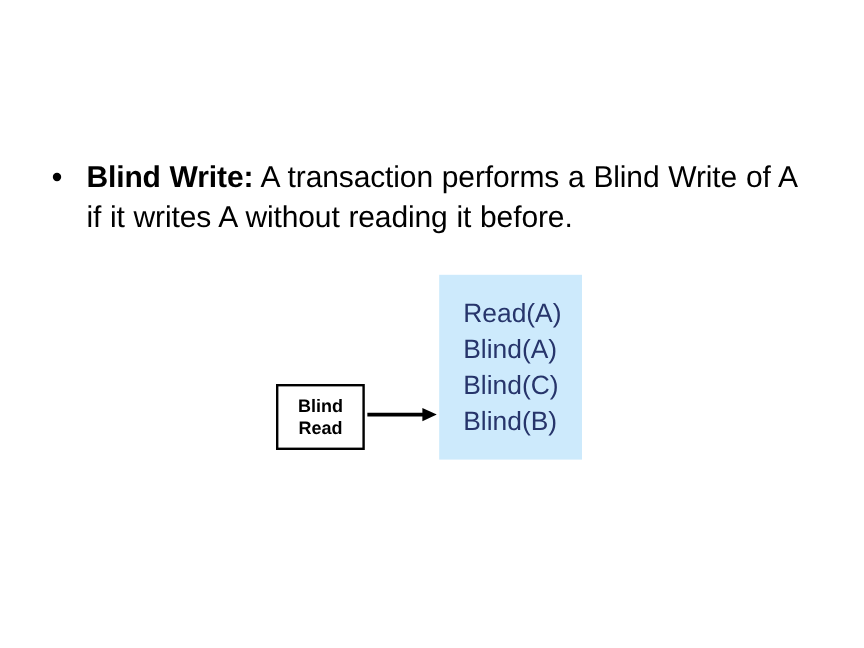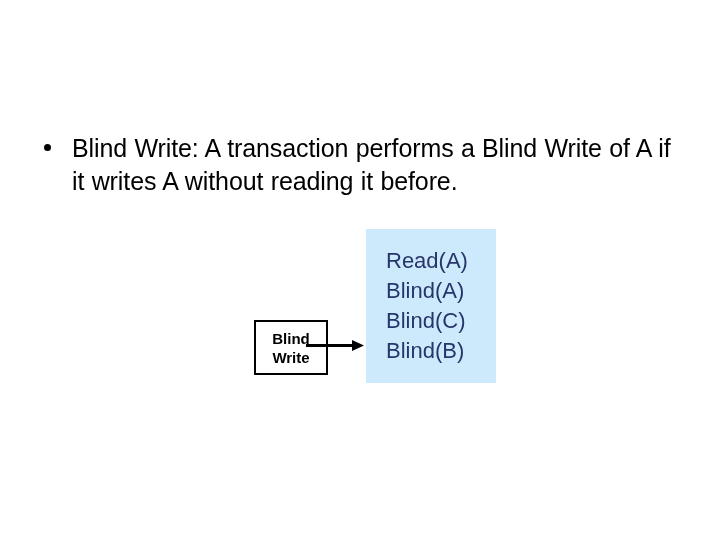--- a/index.html
+++ b/index.html
@@ -47,21 +47,21 @@
     border-radius: 50%;
   }
   .bullet-text {
     font-size: 25px;
     line-height: 33px;
     letter-spacing: -0.1px;
     color: #000000;
     word-spacing: 0.5px;
   }
   .bullet-text .lead {
-    font-weight: normal;
+    font-weight: bold;
   }
 
   
   .diagram {
     position: absolute;
     left: 0;
     top: 0;
     width: 720px;
     height: 540px;
   }
@@ -72,21 +72,20 @@
     top: 320px;
     width: 74px;
     height: 55px;
     border: 2px solid #000000;
     background: #ffffff;
     box-sizing: border-box;
     display: flex;
     flex-direction: column;
     align-items: center;
     justify-content: center;
-    margin-left: 24px;
   }
   .blind-write-box span {
     display: block;
     font-size: 15px;
     font-weight: bold;
     line-height: 19px;
     color: #000000;
     text-align: center;
     white-space: nowrap;
   }
@@ -96,21 +95,21 @@
     left: 306px;
     top: 339px;
     width: 58px;
     height: 13px;
   }
 
   .ops-panel {
     position: absolute;
     left: 366px;
     top: 229px;
-    width: 130px;
+    width: 119px;
     height: 154px;
     background: #cdeafc;
     box-sizing: border-box;
     padding: 17px 0 0 20px;
   }
   .ops-line {
     font-size: 22px;
     line-height: 30px;
     color: #27356b;
     white-space: nowrap;
@@ -125,21 +124,21 @@
     <div class="bullet-row">
       <span class="bullet-marker"></span>
       <div class="bullet-text"><span class="lead">Blind Write:</span><span> A transaction performs a Blind Write of A if it writes A without reading it before.</span></div>
     </div>
   </div>
 
   <div class="diagram">
 
     <div class="blind-write-box">
       <span>Blind</span>
-      <span>Write</span>
+      <span>Read</span>
     </div>
 
     <svg class="arrow" viewBox="0 0 58 13">
       <line x1="0" y1="6.5" x2="48" y2="6.5" stroke="#000000" stroke-width="3"></line>
       <polygon points="46,1 58,6.5 46,12" fill="#000000"></polygon>
     </svg>
 
     <div class="ops-panel">
       <div class="ops-line">Read(A)</div>
       <div class="ops-line">Blind(A)</div>

